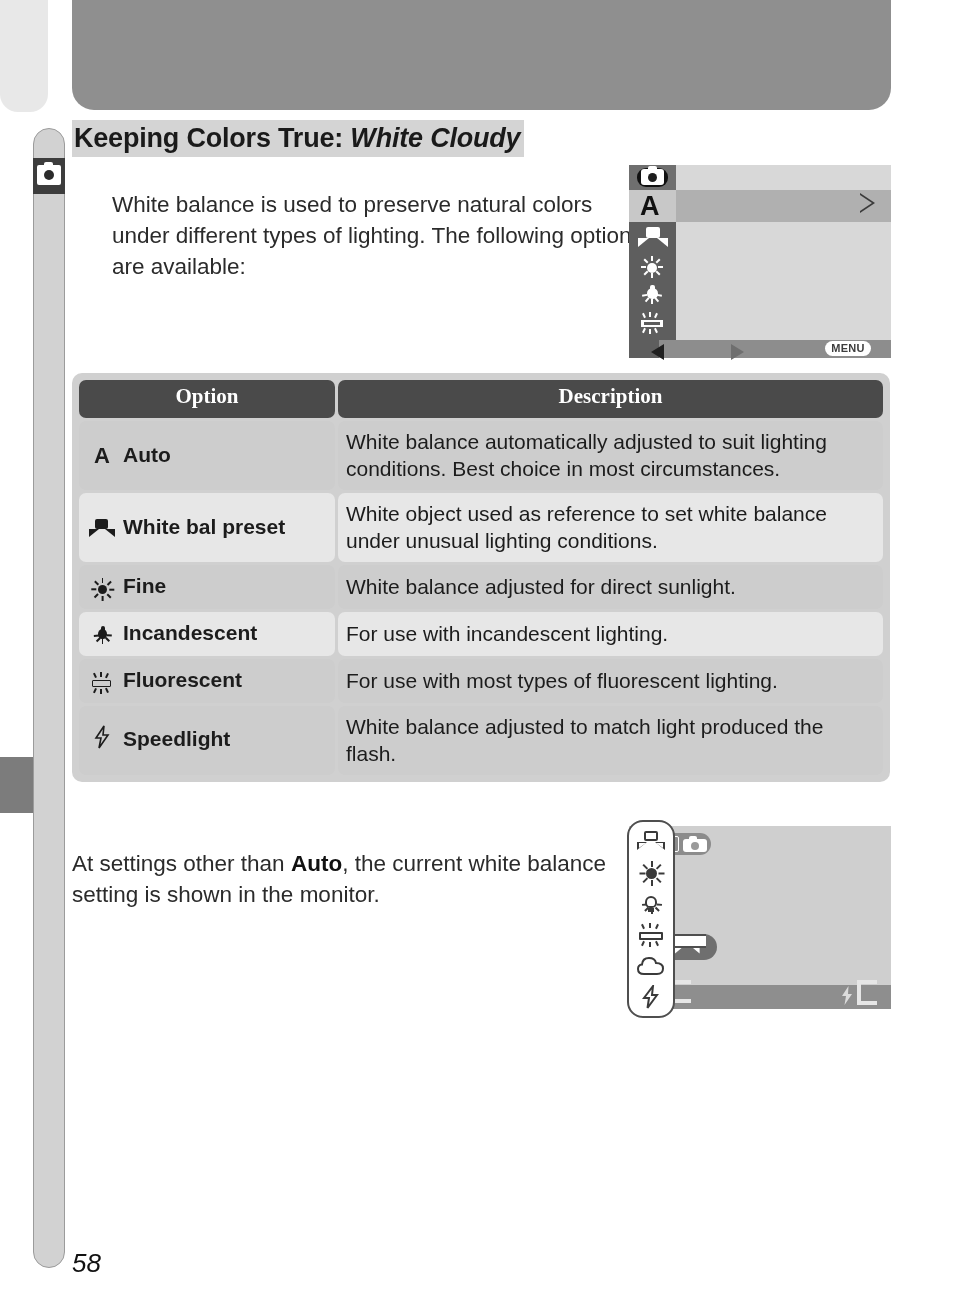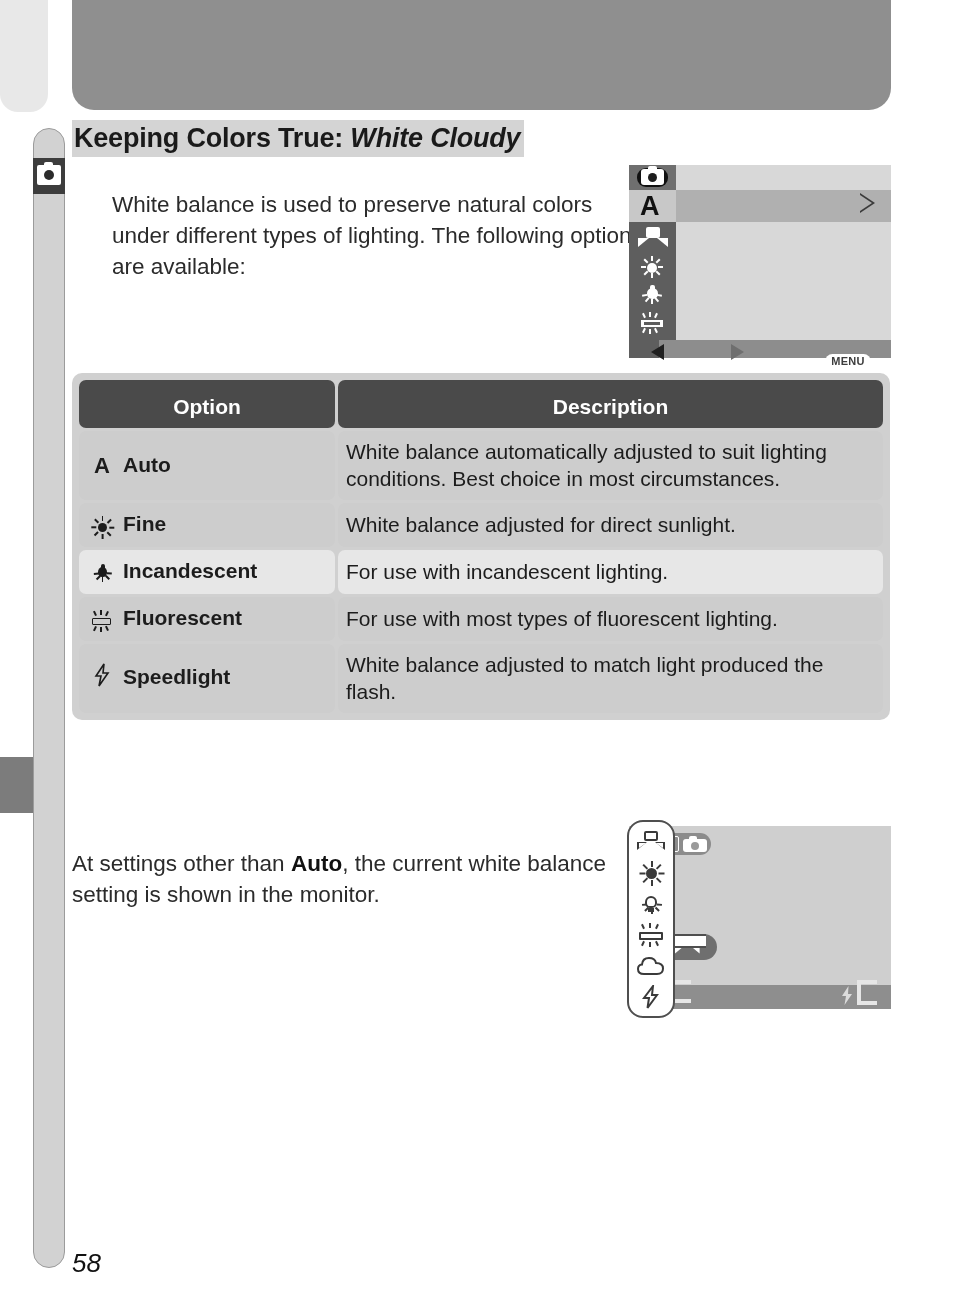--- a/index.html
+++ b/index.html
@@ -150,21 +150,21 @@
   .tri-l{width:0;height:0;border-right:15px solid transparent;border-top:10px solid transparent;border-bottom:10px solid transparent;}
 
   
   #table-wrap{
     position:absolute;left:0;top:253px;width:818px;
     background:#d0d0d0;border-radius:10px;padding:4px;box-sizing:border-box;
   }
   table.opt{border-collapse:separate;border-spacing:3px;width:100%;table-layout:fixed;}
   table.opt th{
     background:#4a4a4a;color:#ffffff;font-size:21px;font-weight:bold;
-    padding:15px 0 9px 0;border-radius:7px;text-align:center;
+    padding:4px 0 9px 0;border-radius:7px;text-align:center;font-family:Liberation Serif, serif;
   }
   table.opt th.c1{width:256px;}
   table.opt td{
     font-size:21px;padding:7px 8px 8px 8px;vertical-align:middle;
     line-height:27px;border-radius:7px;color:#1c1c1c;
   }
   table.opt tr.alt td{background:#cdcdcd;}
   table.opt tr.alt2 td{background:#e7e7e7;}
   td.optcell{font-weight:bold;font-size:21.5px;white-space:nowrap;padding-left:12px;}
   td.optcell .glyph{display:inline-block;vertical-align:middle;width:30px;text-align:center;margin-right:6px;}
@@ -375,38 +375,44 @@
     </div>
 
     <div class="bottombar"></div>
     <div class="bottombar-dark"></div>
     <div style="position:absolute;left:22px;top:179px;">
       <div class="tri-l" style="border-right:13px solid #1f1f1f;border-top:8px solid transparent;border-bottom:8px solid transparent;"></div>
     </div>
     <div style="position:absolute;left:102px;top:179px;">
       <div class="tri-r" style="border-left:13px solid #6f6f6f;border-top:8px solid transparent;border-bottom:8px solid transparent;"></div>
     </div>
-    <div class="menu-oval" style="top:176px;right:20px;margin-top:13px;">MENU</div>
+    <div class="menu-oval" style="top:176px;right:20px;">MENU</div>
   </div>
 
   
   <div id="table-wrap">
     <table class="opt">
       <thead>
         <tr>
           <th class="c1">Option</th>
           <th>Description</th>
         </tr>
       </thead>
       <tbody>
         <tr class="alt">
           <td class="optcell">
             <span class="glyph" style="font-weight:bold;font-size:22px;">A</span><span>Auto</span>
           </td>
           <td class="desc">White balance automatically adjusted to suit lighting conditions.  Best choice in most circumstances.</td>
+        </tr>
+        <tr class="alt2">
+          <td class="optcell">
+            <span class="glyph"><span class="d-preset"><span class="box"></span><span class="lw"></span><span class="rw"></span></span></span><span>White bal preset</span>
+          </td>
+          <td class="desc">White object used as reference to set white balance under unusual lighting conditions.</td>
         </tr>
         <tr class="alt">
           <td class="optcell">
             <span class="glyph"><span class="d-sun"><span class="c"></span><i style="transform:rotate(0deg)"></i><i style="transform:rotate(45deg)"></i><i style="transform:rotate(90deg)"></i><i style="transform:rotate(135deg)"></i><i style="transform:rotate(180deg)"></i><i style="transform:rotate(225deg)"></i><i style="transform:rotate(270deg)"></i><i style="transform:rotate(315deg)"></i></span></span><span>Fine</span>
           </td>
           <td class="desc">White balance adjusted for direct sunlight.</td>
         </tr>
         <tr class="alt2">
           <td class="optcell">
             <span class="glyph"><span class="d-bulb"><span class="b"></span><i style="transform:rotate(0deg)"></i><i style="transform:rotate(45deg)"></i><i style="transform:rotate(-45deg)"></i><i style="transform:rotate(85deg)"></i><i style="transform:rotate(-85deg)"></i></span></span><span>Incandescent</span>

